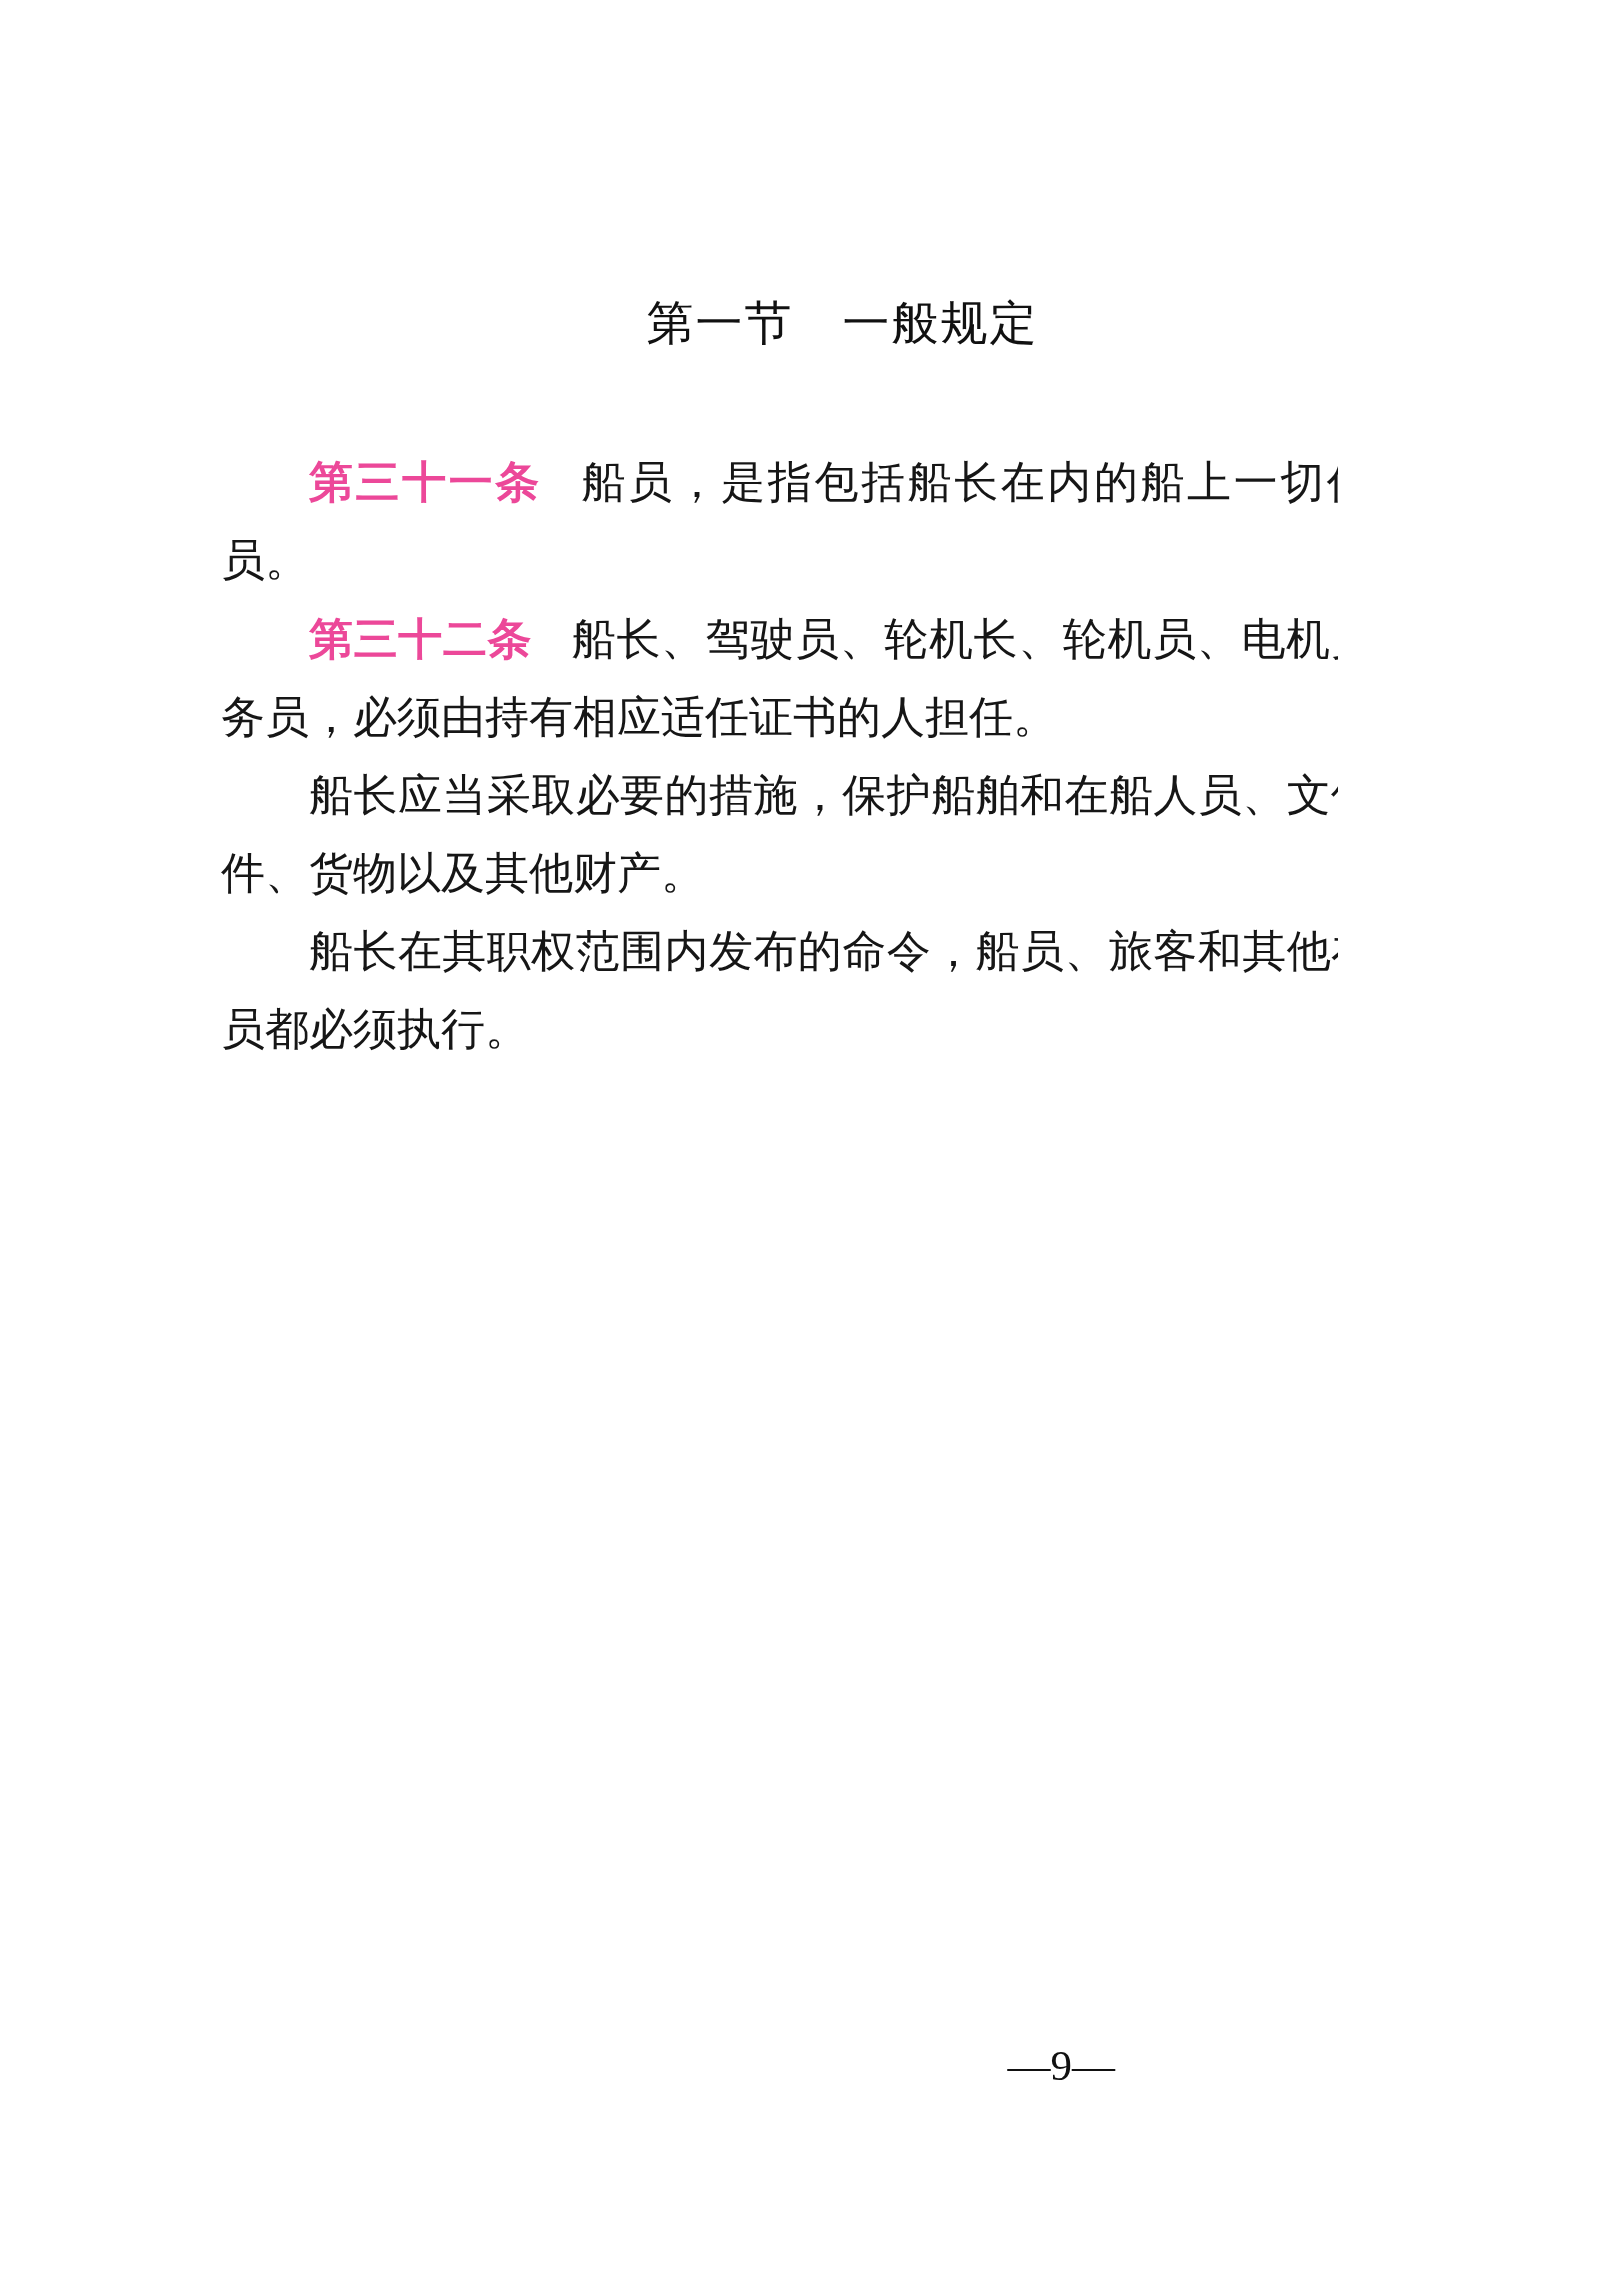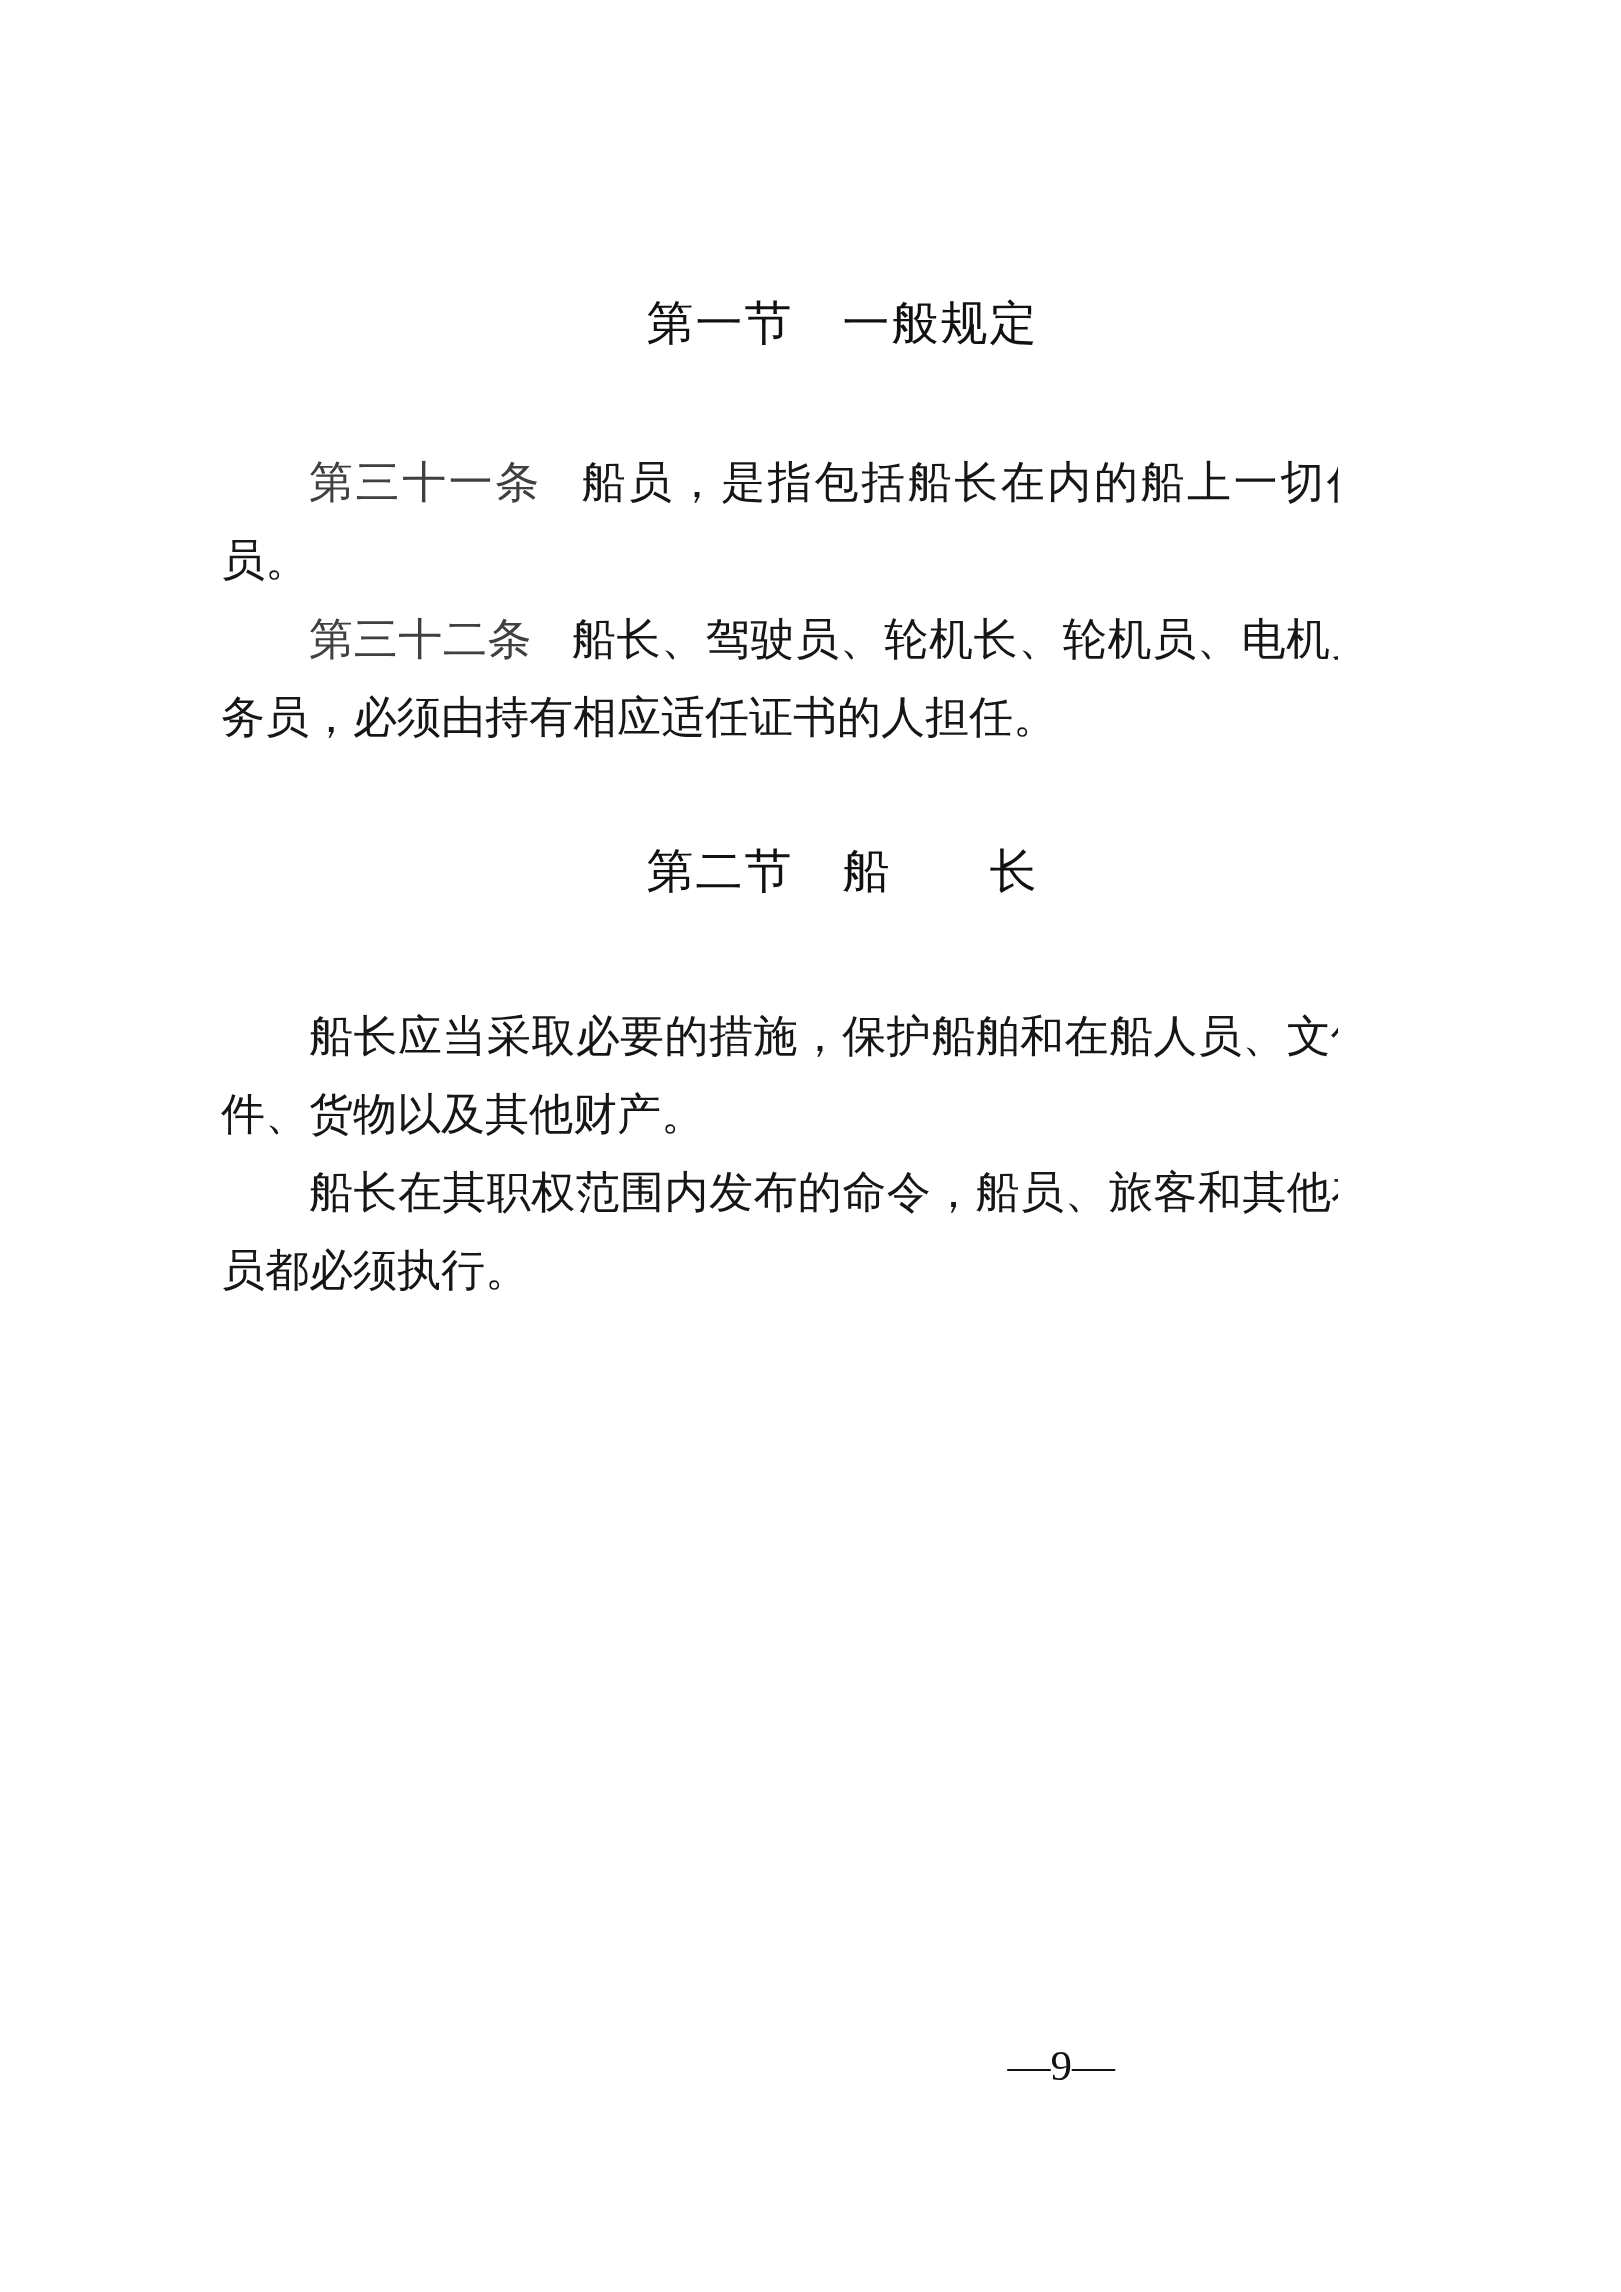--- a/index.html
+++ b/index.html
@@ -38,22 +38,22 @@
     margin: 0;
     font-size: 44px;
     line-height: 78px;
     text-align: justify;
     text-justify: inter-character;
     text-indent: 88px;
     color: #161616;
   }
   .art-num {
     font-family: "Liberation Sans", "DejaVu Sans", sans-serif;
-    font-weight: 400;
-    color: #404040;
+    font-weight: 700;
+    color: #ec4899;
     margin-right: 0.9em;
   }
   .art-num:empty {
     display: none;
     margin: 0;
   }
   .page-number {
     position: absolute;
     top: 2041px;
     right: 223px;
@@ -70,21 +70,20 @@
   <div class="content">
 
     <h2 class="section-heading heading-1">第一节　一般规定</h2>
 
     <p class="para"><span class="art-num">第三十一条</span><span class="art-text">船员，是指包括船长在内的船上一切任职人员。</span></p>
 
     <p class="para"><span class="art-num">第三十二条</span><span class="art-text">船长、驾驶员、轮机长、轮机员、电机员、报务员，必须由持有相应适任证书的人担任。</span></p>
 
 
 
-    <h2 class="section-heading heading-2">第二节　船　　长</h2>
 
 
     <p class="para"><span class="art-text">船长应当采取必要的措施，保护船舶和在船人员、文件、邮件、货物以及其他财产。</span></p>
 
     <p class="para"><span class="art-text">船长在其职权范围内发布的命令，船员、旅客和其他在船人员都必须执行。</span></p>
 
 
 
   </div>
 

